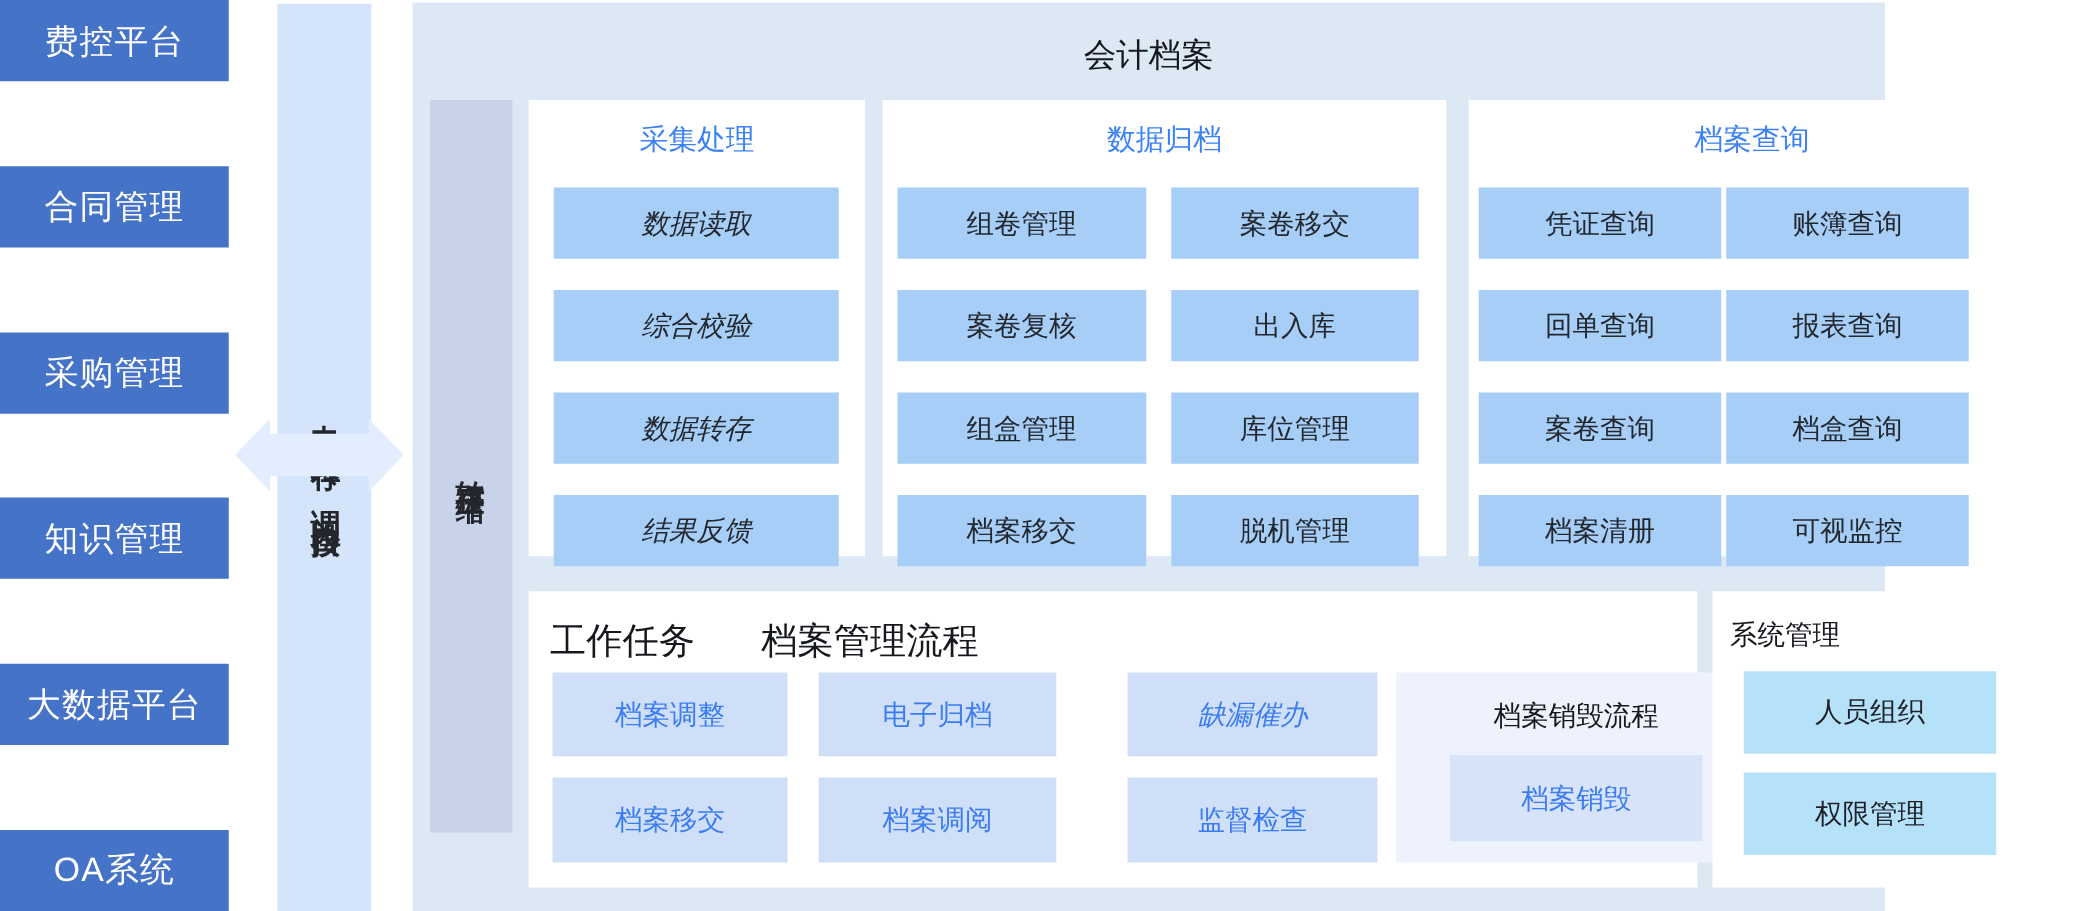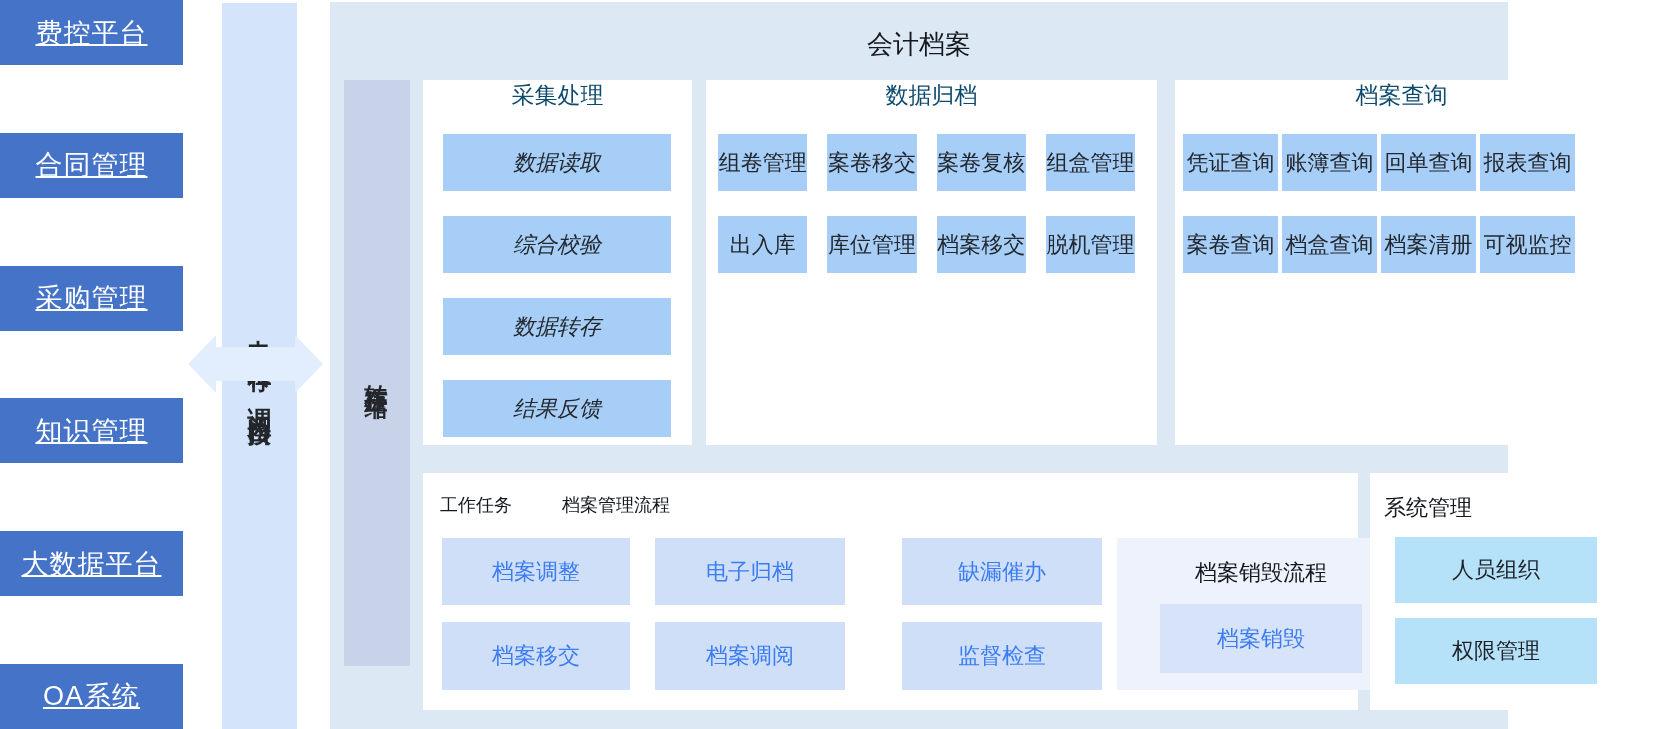--- a/index.html
+++ b/index.html
@@ -3,21 +3,21 @@
 <meta charset="utf-8">
 <style>
   html,body{margin:0;padding:0;background:#ffffff;}
   body{font-family:"Liberation Sans","DejaVu Sans",sans-serif;color:#1b1f24;}
   .stage{position:relative;width:1660px;height:729px;background:#ffffff;overflow:hidden;}
 
   
   .left-col{position:absolute;left:0;top:0;width:183px;height:729px;
             display:flex;flex-direction:column;justify-content:space-between;}
   .sys-box{height:65px;background:#4573c7;color:#ffffff;font-size:27px;
-           display:flex;align-items:center;justify-content:center;letter-spacing:1px;text-decoration:underline;}
+           display:flex;align-items:center;justify-content:center;letter-spacing:1px;}
 
   
   .iface-bar{position:absolute;left:222px;top:3px;width:75px;height:726px;background:#d4e4fa;
              display:flex;align-items:center;justify-content:center;z-index:1;}
   .vtext{writing-mode:vertical-rl;text-orientation:upright;color:#23262b;font-weight:600;}
   .iface-bar .vtext{font-size:24px;letter-spacing:6px;}
 
   
   .arrow{position:absolute;left:188px;top:335px;width:135px;height:58px;z-index:5;}
   .arrow-body{position:absolute;left:26px;right:26px;top:12px;bottom:12px;background:#e2eefd;}
@@ -28,41 +28,41 @@
 
   
   .main-panel{position:absolute;left:330px;top:2px;width:1178px;height:727px;background:#dde8f5;}
   .main-title{position:absolute;top:25px;left:0;right:0;text-align:center;font-size:26px;
               font-weight:500;color:#15181d;}
   .side-bar{position:absolute;left:14px;top:78px;width:66px;height:586px;background:#c8d2e8;
             display:flex;align-items:center;justify-content:center;}
   .side-bar .vtext{font-size:23px;letter-spacing:4px;}
 
   .panel{position:absolute;background:#ffffff;}
-  .panel-title{text-align:center;font-size:23px;font-weight:500;color:#0c4a6e;padding-top:0;}
+  .panel-title{text-align:center;font-size:23px;font-weight:500;color:#3b82f6;padding-top:16px;}
   .btn{display:flex;align-items:center;justify-content:center;font-size:22px;color:#23272e;}
   .btn-top{background:#a6cef7;height:57px;}
 
   .p1{left:93px;top:78px;width:269px;height:365px;}
   .p1 .btn-col{margin:23px 21px 0 20px;display:grid;grid-template-columns:1fr;row-gap:25px;font-style:italic;}
 
   .p2{left:376px;top:78px;width:451px;height:365px;}
   .p3{left:845px;top:78px;width:453px;height:365px;}
-  .btn-grid2{margin:23px 22px 0 12px;display:grid;grid-template-columns:1fr 1fr 1fr 1fr;
+  .btn-grid2{margin:23px 22px 0 12px;display:grid;grid-template-columns:1fr 1fr;
              column-gap:20px;row-gap:25px;}
   .p3 .btn-grid2{margin:23px 53px 0 8px;column-gap:4px;}
 
   
   .work{left:93px;top:471px;width:935px;height:237px;}
-  .work-head{padding:20px 16px 0 17px;font-size:18px;color:#15181d;}
+  .work-head{padding:20px 16px 0 17px;font-size:29px;color:#15181d;}
   .work-head .head2{margin-left:45px;}
   .btn-work{position:absolute;background:#cfdff8;color:#3b7cf2;font-size:22px;}
   .wt-b0{left:19px;top:65px;width:188px;height:67px;}
   .wt-b1{left:232px;top:65px;width:190px;height:67px;}
-  .wt-b2{left:479px;top:65px;width:200px;height:67px;}
+  .wt-b2{left:479px;top:65px;width:200px;height:67px;font-style:italic;}
   .wt-b3{left:19px;top:149px;width:188px;height:68px;}
   .wt-b4{left:232px;top:149px;width:190px;height:68px;}
   .wt-b5{left:479px;top:149px;width:200px;height:68px;}
 
   .destroy{position:absolute;left:694px;top:65px;width:240px;height:152px;background:#edf2fc;padding-left:24px;}
   .destroy-title{text-align:center;font-size:22px;color:#15181d;padding-top:20px;}
   .btn-destroy{margin:16px auto 0;width:202px;height:69px;background:#d7e3f9;color:#3b7cf2;}
 
   
   .sysmgmt{left:1040px;top:471px;width:258px;height:237px;}
@@ -111,22 +111,22 @@
         <div class="btn btn-top">结果反馈</div>
       </div>
     </div>
 
     <div class="panel p2">
       <div class="panel-title">数据归档</div>
       <div class="btn-grid2">
         <div class="btn btn-top">组卷管理</div>
         <div class="btn btn-top">案卷移交</div>
         <div class="btn btn-top">案卷复核</div>
+        <div class="btn btn-top">出入库</div>
         <div class="btn btn-top">组盒管理</div>
-        <div class="btn btn-top">出入库</div>
         <div class="btn btn-top">库位管理</div>
         <div class="btn btn-top">档案移交</div>
         <div class="btn btn-top">脱机管理</div>
       </div>
     </div>
 
     <div class="panel p3">
       <div class="panel-title">档案查询</div>
       <div class="btn-grid2">
         <div class="btn btn-top">凭证查询</div>

